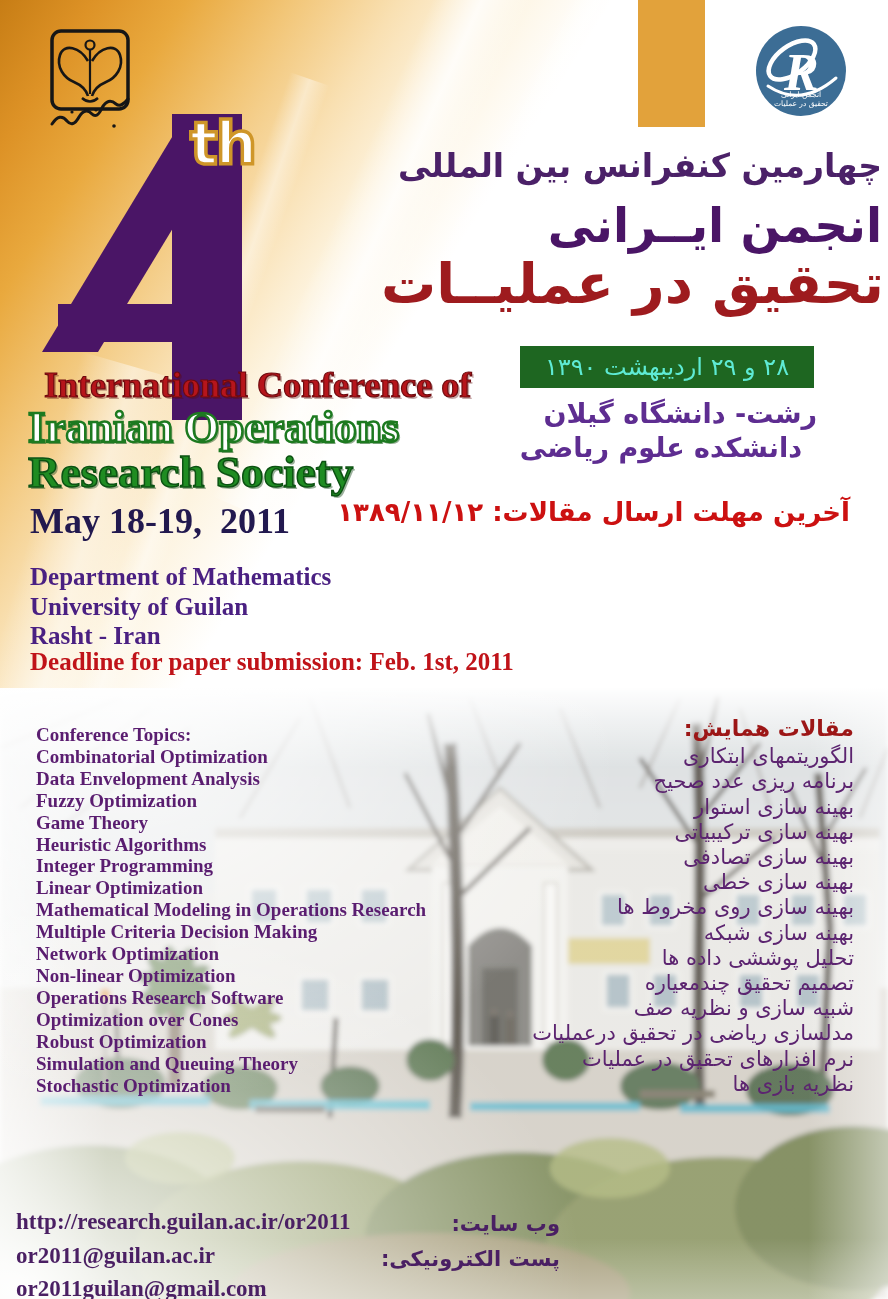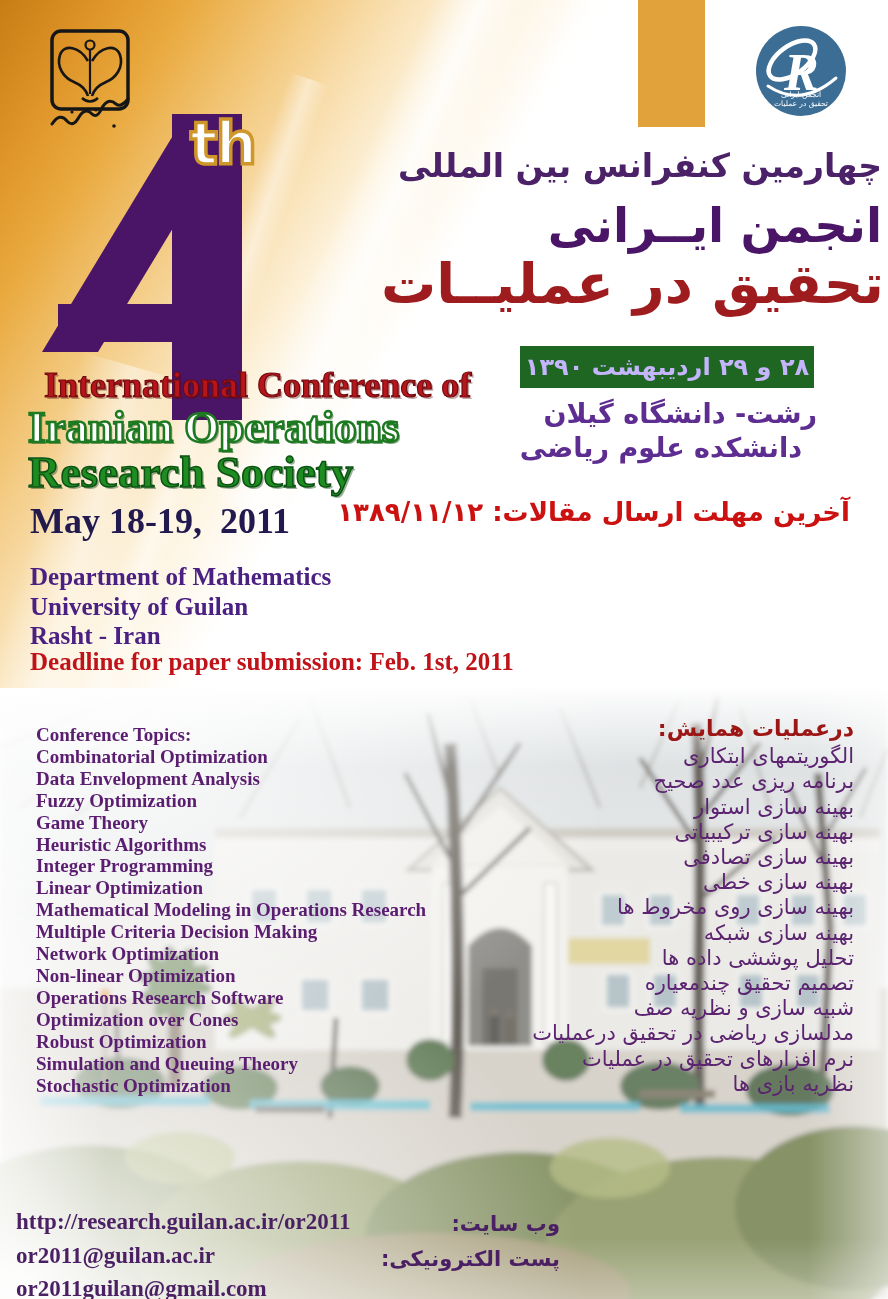--- a/index.html
+++ b/index.html
@@ -32,21 +32,21 @@
   .th-label{left:190px;top:110px;z-index:3;font-family:"DejaVu Sans",sans-serif;
     font-weight:bold;font-size:58px;color:#fff;letter-spacing:-2px;
     -webkit-text-stroke:3.5px #cf9629;text-shadow:0 0 1px #cf9629;}
 
   
   .fa{direction:rtl;text-align:right;font-family:"DejaVu Sans",sans-serif;}
   .fa-conf{right:6px;top:146px;width:600px;font-size:33px;font-weight:bold;color:#4b2168;z-index:4;}
   .fa-soc1{right:6px;top:198px;font-size:47px;font-weight:bold;color:#4a1566;z-index:4;}
   .fa-soc2{right:4px;top:252px;font-size:55px;font-weight:bold;color:#9e1b1e;z-index:4;}
   .date-banner{left:520px;top:346px;width:294px;height:42px;background:#1e6621;z-index:4;
-    color:#c4b5fd;font-weight:bold;font-size:24px;display:flex;align-items:center;justify-content:center;}
+    color:#5eead4;font-weight:normal;font-size:24px;display:flex;align-items:center;justify-content:center;}
   .fa-venue1{right:71px;top:398px;font-size:27px;font-weight:bold;color:#5e2d91;z-index:4;}
   .fa-venue2{right:86px;top:432px;font-size:27px;font-weight:bold;color:#5e2d91;z-index:4;}
   .fa-deadline{right:38px;top:497px;font-size:26px;font-weight:bold;color:#cc1111;z-index:4;}
 
   
   .en-serif{font-family:"Liberation Serif",serif;font-weight:bold;}
   .ti1{left:44px;top:364px;font-size:36px;color:#b6151b;z-index:4;
        -webkit-text-stroke:1.2px #6e0a0e;text-shadow:2px 2px 0 rgba(90,8,10,.35);}
   .ti2{left:28px;top:401px;font-size:45px;color:#fff;z-index:4;
        -webkit-text-stroke:2.5px #1d7a20;text-shadow:2px 2px 0 rgba(10,70,12,.45);}
@@ -288,21 +288,21 @@
         <div>Non-linear Optimization</div>
         <div>Operations Research Software</div>
         <div>Optimization over Cones</div>
         <div>Robust Optimization</div>
         <div>Simulation and Queuing Theory</div>
         <div>Stochastic Optimization</div>
       </div>
   </div>
 
   <div class="abs topics-fa">
-    <div class="hdr">درعملیات همایش:</div>
+    <div class="hdr">مقالات همایش:</div>
     <div>
         <div>الگوریتمهای ابتکاری</div>
         <div>برنامه ریزی عدد صحیح</div>
         <div>بهینه سازی استوار</div>
         <div>بهینه سازی ترکیبیاتی</div>
         <div>بهینه سازی تصادفی</div>
         <div>بهینه سازی خطی</div>
         <div>بهینه سازی روی مخروط ها</div>
         <div>بهینه سازی شبکه</div>
         <div>تحلیل پوششی داده ها</div>

